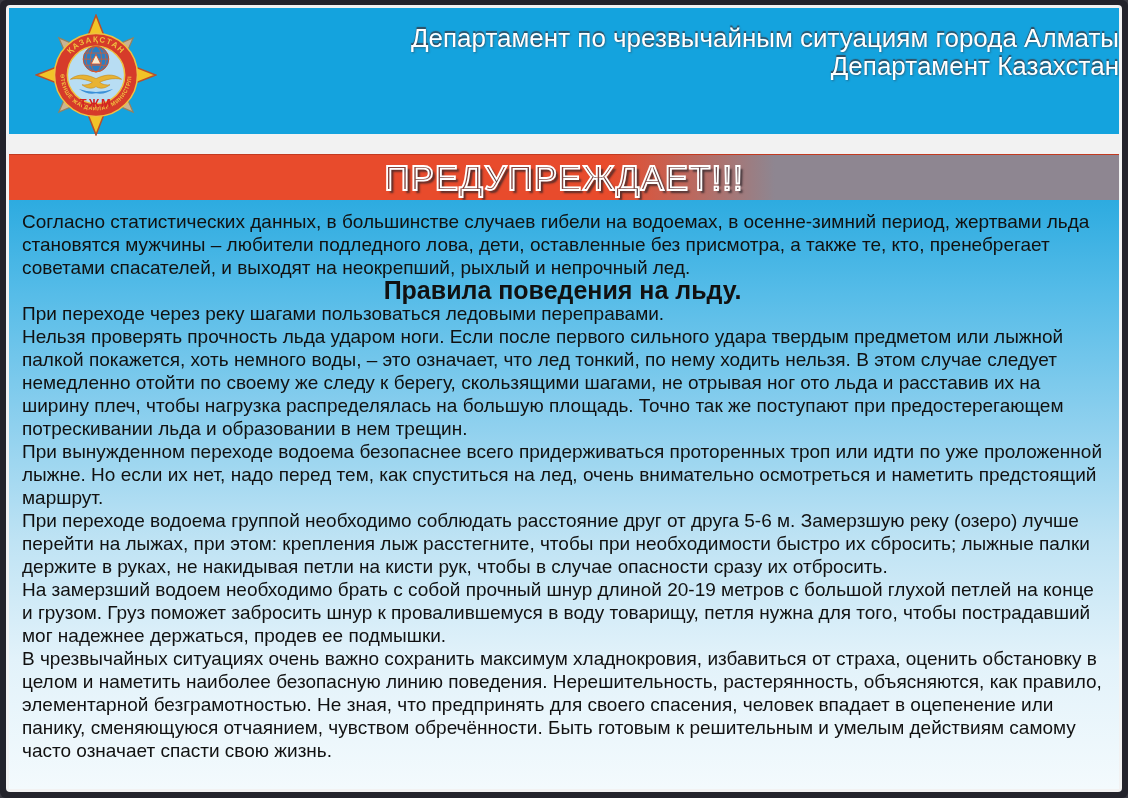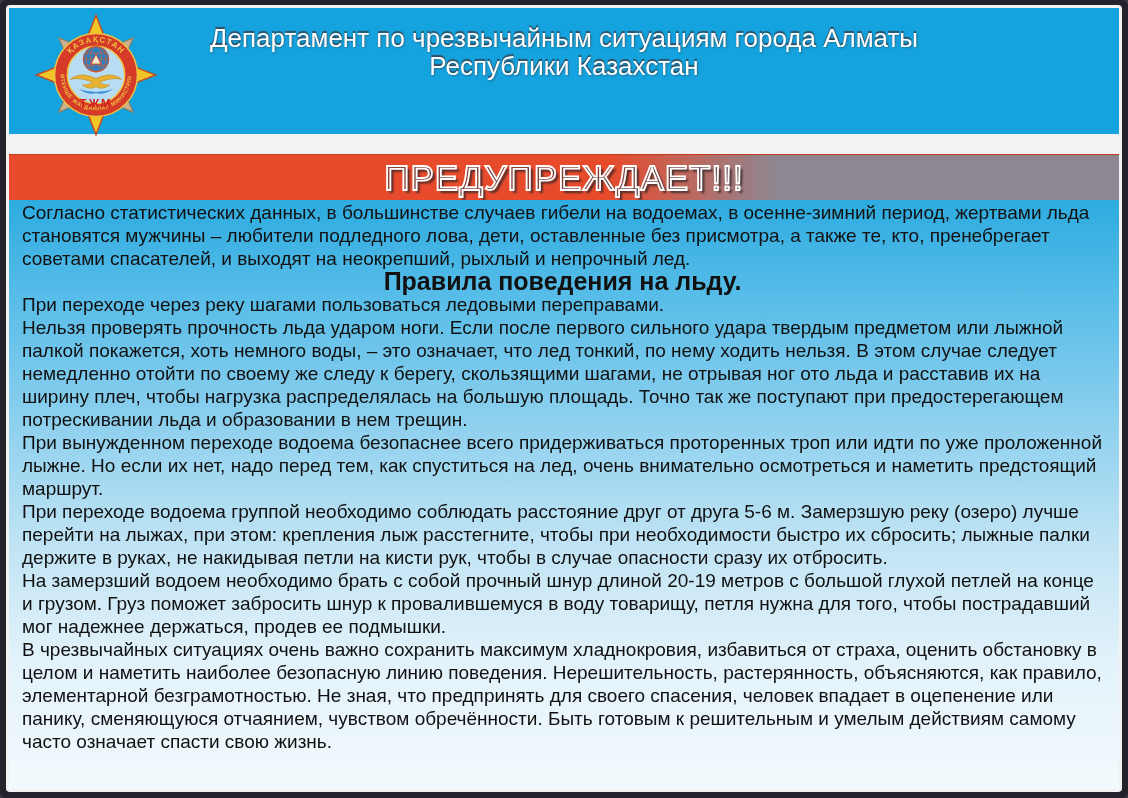--- a/index.html
+++ b/index.html
@@ -29,21 +29,21 @@
     position:relative;
     height:126px;flex:0 0 126px;
     background:#14a3de;
   }
   .emblem{
     position:absolute;left:26px;top:6px;
     width:122px;height:122px;
   }
   .title-block{
     position:absolute;left:0;right:0;top:16px;
-    text-align:center;
+    text-align:right;
     color:#ffffff;
     font-size:26px;line-height:28px;
     text-shadow:0 -2px 1px rgba(55,55,65,.8), 1px 1px 2px rgba(55,55,65,.45);
   }
   
   .banner{
     height:45px;flex:0 0 45px;
     background:linear-gradient(90deg,#e84b2c 0%,#e84b2c 54%,#8e8691 69%,#8e8691 100%);
     display:flex;align-items:center;justify-content:center;
     border-top:1px solid #c23a20;
@@ -54,21 +54,21 @@
     font-weight:400;
     letter-spacing:1px;
     color:rgba(75,62,68,.6);
     -webkit-text-stroke:1.8px #ffffff;
     text-shadow:3px 3px 2px rgba(40,35,40,.75);
   }
   
   .content{
     flex:1 1 auto;
     background:linear-gradient(180deg,#2dabe0 0%,#56bce8 16%,#8ed0ee 38%,#bfe3f4 58%,#e2f2fa 78%,#f3fafd 100%);
-    padding:1px 16px 0 13px;
+    padding:10px 16px 0 13px;
     box-sizing:border-box;
     color:#111111;
     font-size:19px;
     line-height:23px;
   }
   .content p{margin:0;}
   .section-heading{
     margin:29px 0 15px;
     text-align:center;
     font-size:25px;
@@ -129,21 +129,21 @@
                      C 128,104 114,108 106,112 C 111,116 117,117 123,116
                      C 113,124 104,122 100,119 C 96,122 87,124 77,116
                      C 83,117 89,116 94,112 C 86,108 72,104 58,107 Z" fill="#e8b332" stroke="#c08820" stroke-width="1"></path>
             <path d="M 72,123 Q 100,133 128,123 Q 114,133 100,130 Q 86,133 72,123 Z" fill="#3b90d8"></path>
           </g>
           <text x="100" y="153" text-anchor="middle" font-size="19" font-weight="bold" fill="#d42020" letter-spacing="3">ТЖМ</text>
         </svg>
 
         <div class="title-block">
           <div>Департамент по чрезвычайным ситуациям города Алматы</div>
-          <div>Республики Казахстан</div>
+          <div>Департамент Казахстан</div>
         </div>
       </div>
 
       <div class="banner">
         <span class="banner-text">ПРЕДУПРЕЖДАЕТ!!!</span>
       </div>
 
       <div class="content">
         <p>Согласно статистических данных, в большинстве случаев гибели на водоемах, в осенне-зимний период, жертвами льда становятся мужчины – любители подледного лова, дети, оставленные без присмотра, а также те, кто, пренебрегает советами спасателей, и выходят на неокрепший, рыхлый и непрочный лед.</p>
         <p class="section-heading">Правила поведения на льду.</p>

